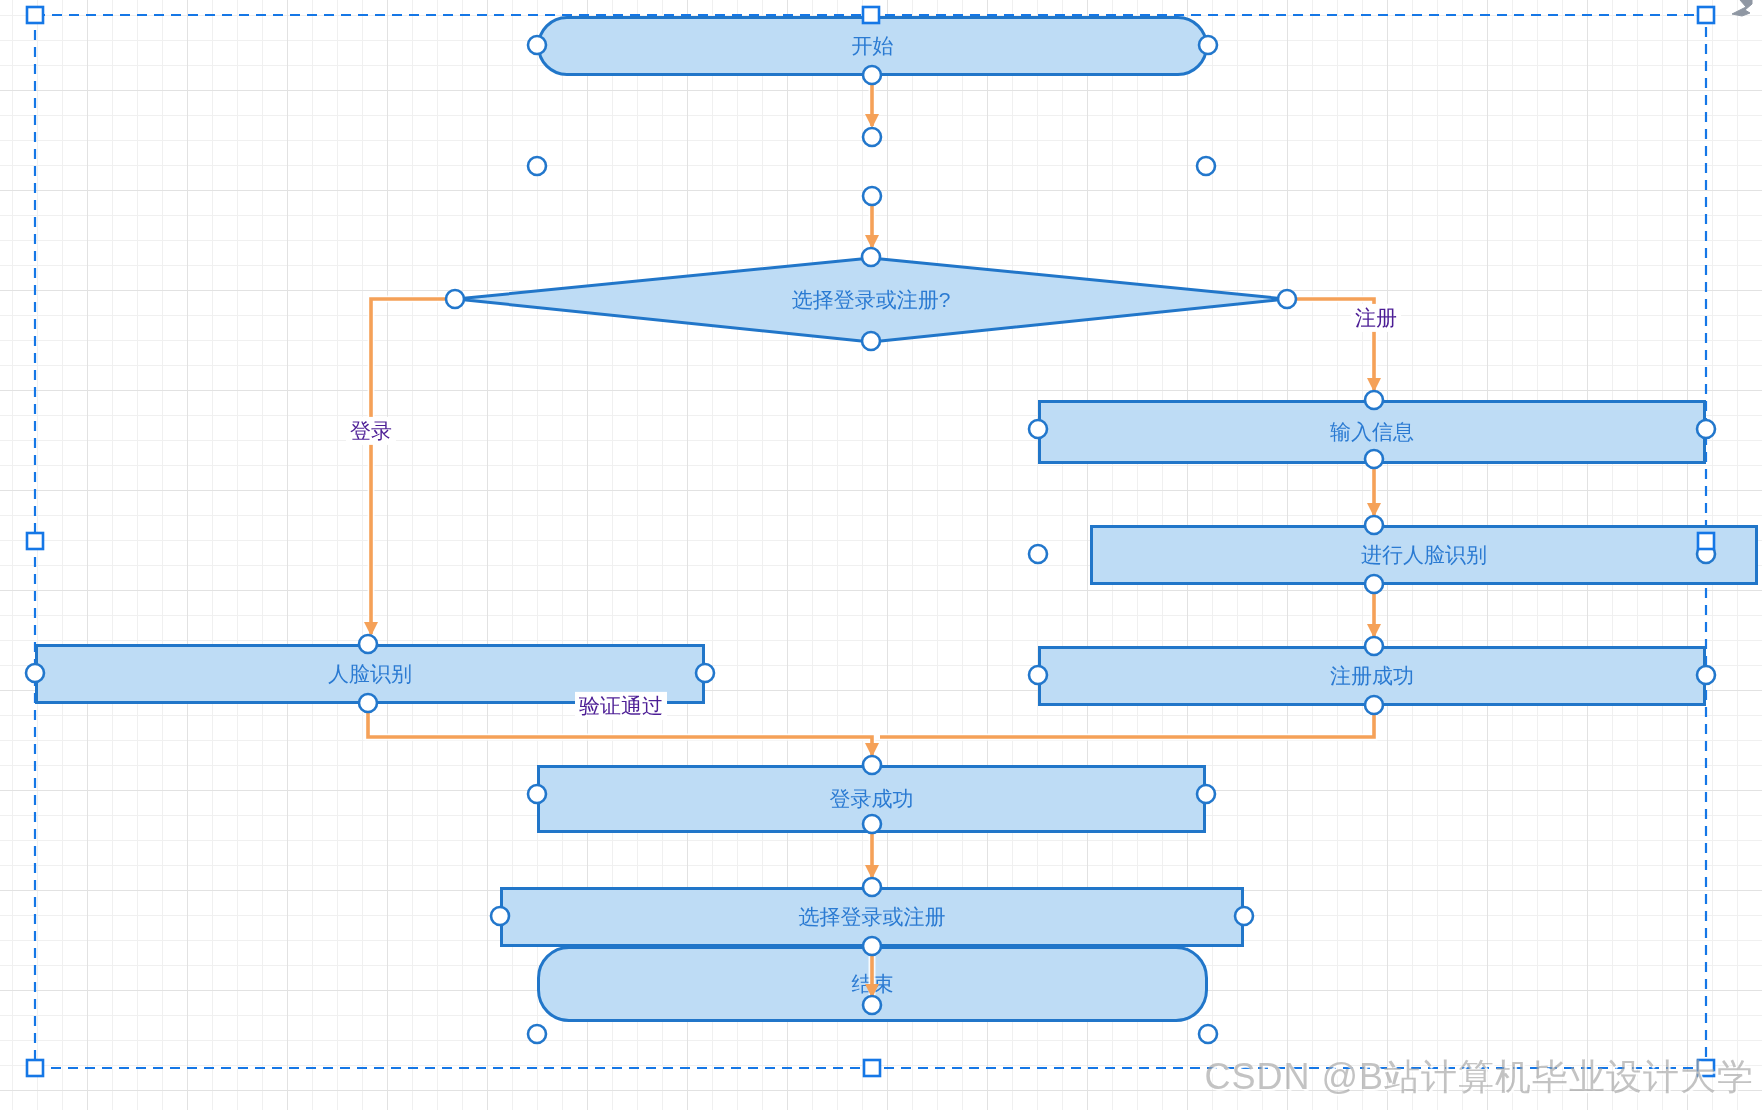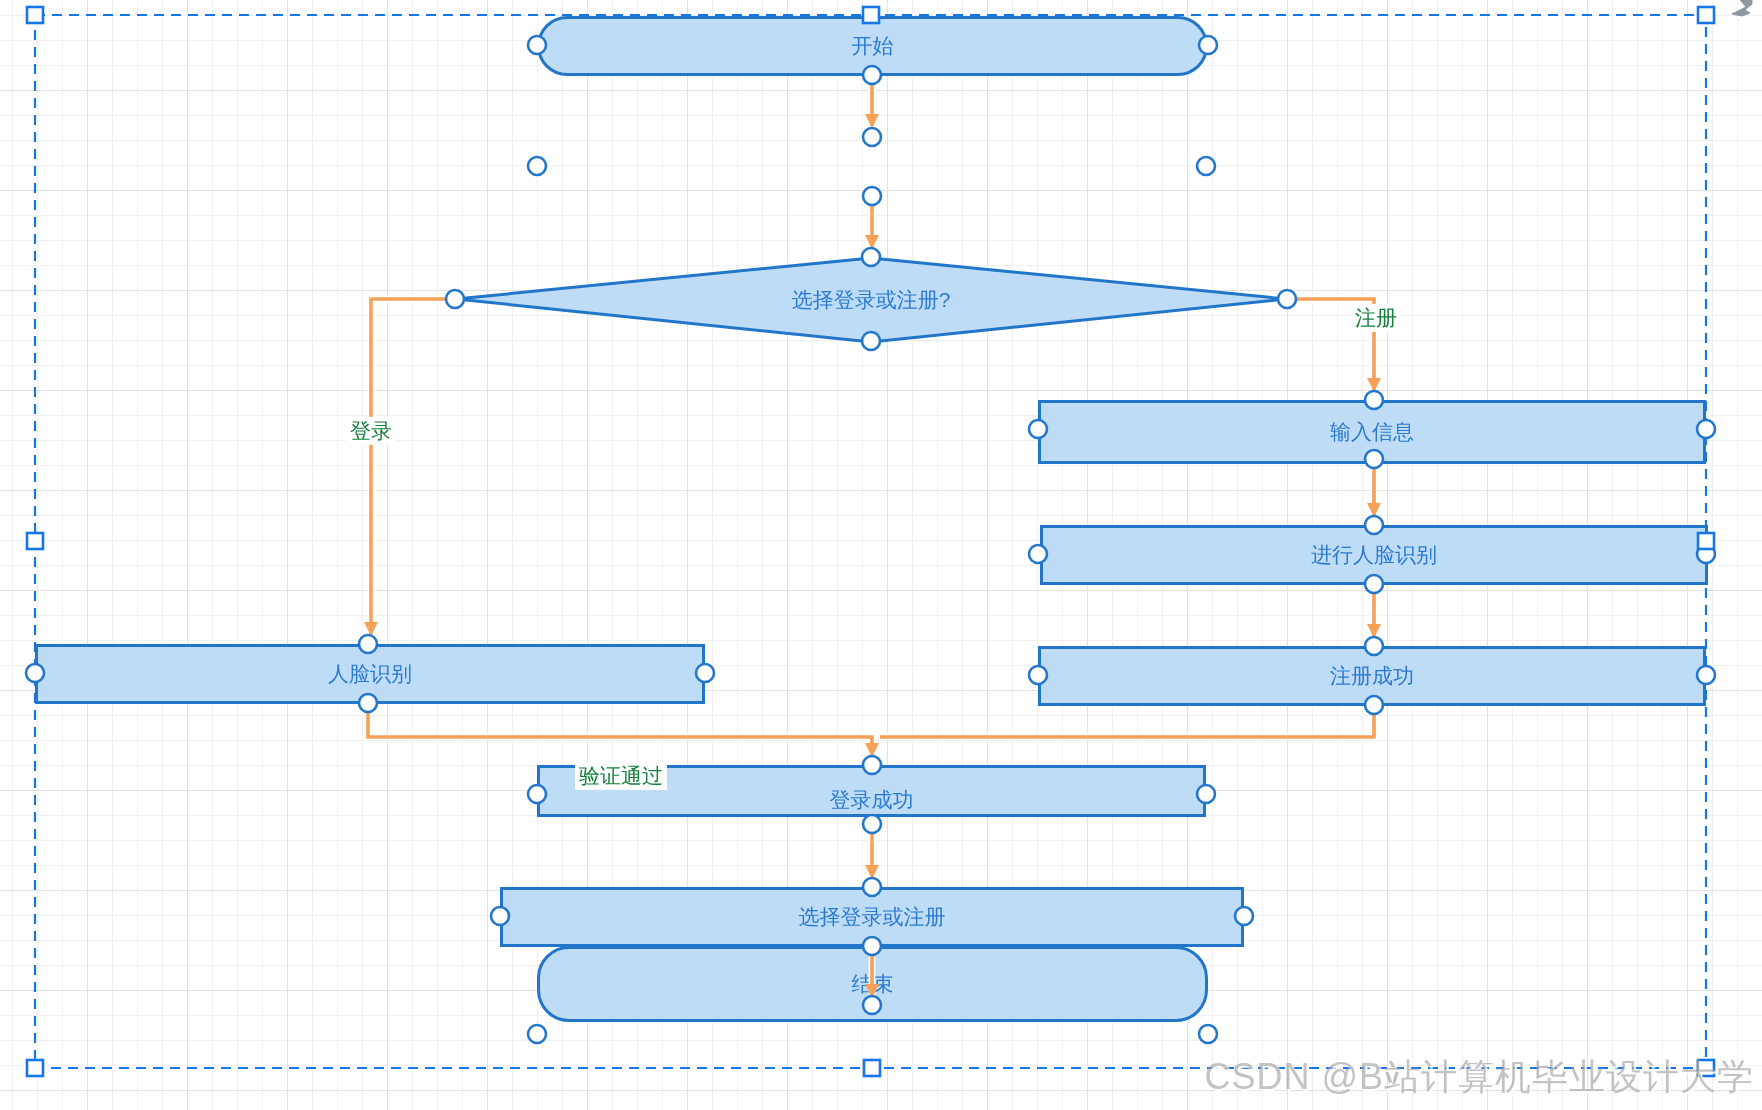--- a/index.html
+++ b/index.html
@@ -24,21 +24,21 @@
     color:#2a7ad2;font-size:21px;
     display:flex;align-items:center;justify-content:center;
     z-index:2;
   }
   .stadium{border-radius:32px;}
   .diamond-shape{position:absolute;z-index:2;}
   
   .toplabels{z-index:4;border-radius:9px;}
   .edge-chip{
     position:absolute;transform:translate(-50%,-50%);
-    background:#ffffff;color:#15803d;font-size:21px;
+    background:#ffffff;color:#4c1d95;font-size:21px;
     padding:1px 4px;white-space:nowrap;line-height:1.25;
   }
   .decision-text{
     position:absolute;transform:translate(-50%,-50%);
     color:#2a7ad2;font-size:21px;white-space:nowrap;
   }
   
   .watermark{
     position:absolute;right:8px;bottom:8px;z-index:6;
     font-size:36px;color:rgba(158,158,158,0.62);
@@ -70,33 +70,33 @@
 
 
     <svg class="diamond-shape" style="left:450px;top:252px" width="842" height="96">
       <polygon class="dshape" points="6,47 421,6 836,47 421,90"></polygon>
     </svg>
 
     <div class="node" style="left:1038px;top:400px;width:668px;height:64px;">
       <span>输入信息</span>
     </div>
 
-    <div class="node" style="left:1040px;top:525px;width:668px;height:60px;">
+    <div class="node" style="left:1090px;top:525px;width:668px;height:60px;">
       <span>进行人脸识别</span>
     </div>
 
     <div class="node" style="left:35px;top:644px;width:670px;height:60px;">
       <span>人脸识别</span>
     </div>
 
     <div class="node" style="left:1038px;top:646px;width:668px;height:60px;">
       <span>注册成功</span>
     </div>
 
-    <div class="node" style="left:537px;top:765px;width:669px;height:52px;align-items:flex-end;">
+    <div class="node" style="left:537px;top:765px;width:669px;height:68px;">
       <span>登录成功</span>
     </div>
 
     <div class="node" style="left:500px;top:887px;width:744px;height:60px;">
       <span>选择登录或注册</span>
     </div>
 
     <div class="node stadium" style="left:537px;top:946px;width:671px;height:76px;">
       <span>结束</span>
     </div>
@@ -197,21 +197,21 @@
     </g>
   </svg>
 
   <div class="layer toplabels" style="pointer-events:none">
     <div class="decision-text" style="left:871px;top:300px;">选择登录或注册?</div>
 
     <div class="edge-chip" style="left:371px;top:431px;">登录</div>
 
     <div class="edge-chip" style="left:1376px;top:318px;">注册</div>
 
-    <div class="edge-chip" style="left:621px;top:776px;">验证通过</div>
+    <div class="edge-chip" style="left:621px;top:706px;">验证通过</div>
   </div>
 
   <div class="watermark">CSDN @B站计算机毕业设计大学</div>
 
   <svg class="layer" style="z-index:7" viewBox="0 0 1762 1110">
     <polygon class="cursor" points="1732,14 1746,7 1740,0 1752,0 1752,4 1745,10 1750,13 1742,16"></polygon>
   </svg>
 
 </div>
 

